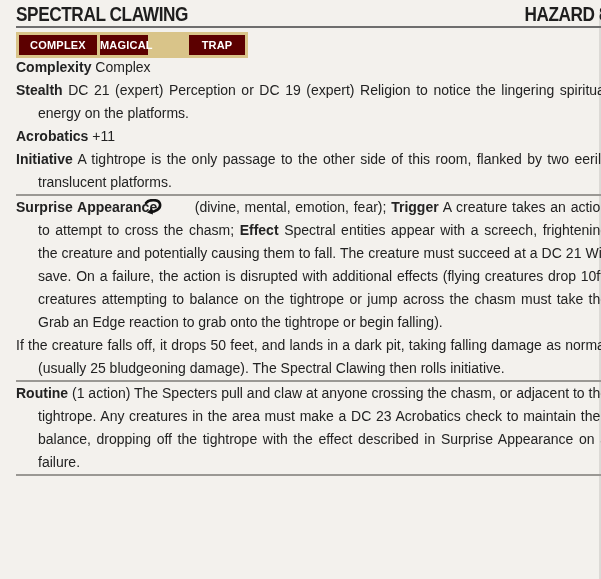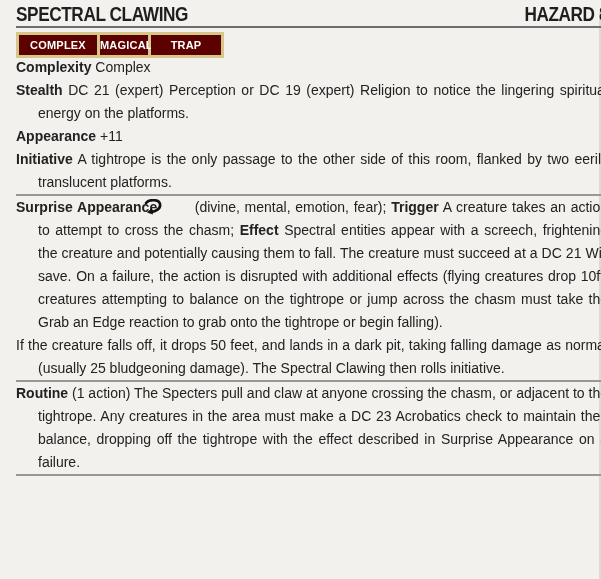--- a/index.html
+++ b/index.html
@@ -46,21 +46,21 @@
     color: #ffffff;
     font-weight: bold;
     font-size: 11px;
     height: 20px;
     line-height: 20px;
     text-align: center;
     letter-spacing: 0.2px;
   }
   .trait.t0 { width: 78px; }
   .trait.t1 { width: 48px; }
-  .trait.t2 { width: 70px; }
+  .trait.t2 { width: 56px; margin-left: 38px; }
   .line {
     font-size: 14px;
     line-height: 23px;
     text-align: justify;
     padding-left: 22px;
     text-indent: -22px;
   }
   .line b { font-weight: bold; }
   .divider {
     height: 0; border-top: 2px solid #9a9894;
@@ -92,21 +92,21 @@
     <b>Complexity</b>
     <span>Complex</span>
   </div>
 
   <div class="line">
     <b>Stealth</b>
     <span>DC 21 (expert) Perception or DC 19 (expert) Religion to notice the lingering spiritual energy on the platforms.</span>
   </div>
 
   <div class="line">
-    <b>Appearance</b>
+    <b>Acrobatics</b>
     <span>+11</span>
   </div>
 
   <div class="line">
     <b>Initiative</b>
     <span>A tightrope is the only passage to the other side of this room, flanked by two eerily translucent platforms.</span>
   </div>
 
   <div class="divider"></div>
 

